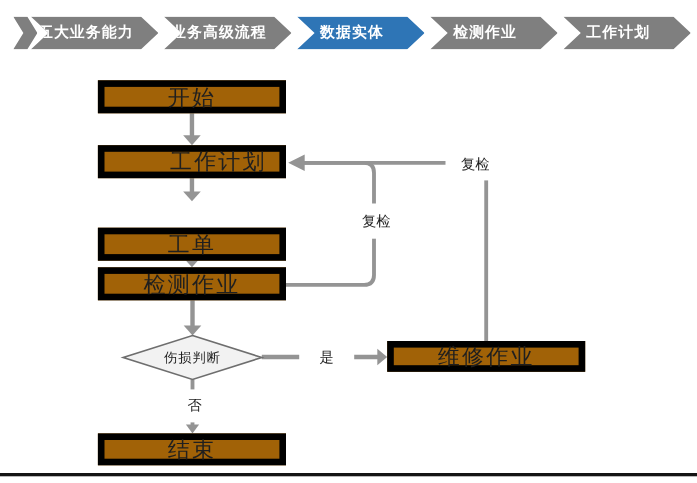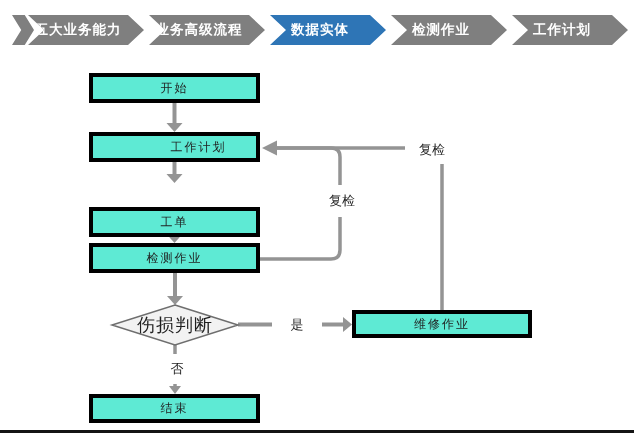--- a/index.html
+++ b/index.html
@@ -27,34 +27,34 @@
     font-size:13.5px;font-weight:bold;letter-spacing:1px;
     cursor:default;white-space:nowrap;
   }
   .chev.active{background:#2e75b6;}
 
   
   .stage{position:absolute;left:0;top:0;width:634px;height:439px;}
   svg.wires{position:absolute;left:0;top:0;z-index:1;}
   .node{
     position:absolute;z-index:2;box-sizing:border-box;
-    background:#5eead4;border:4px solid #000000;
+    background:#a16207;border:6px solid #000000;
     display:flex;align-items:center;justify-content:center;
-    font-size:12px;color:#1f1f1f;letter-spacing:2px;white-space:nowrap;
+    font-size:20px;color:#1f1f1f;letter-spacing:2px;white-space:nowrap;
   }
   .n-start {left:89px; top:73px;  width:171px;height:30px;}
   .n-plan  {left:89px; top:132px; width:171px;height:30px;padding-left:48px;}
   .n-order {left:89px; top:183px; width:171px;height:30px;margin-top:24px;}
   .n-inspect{left:89px;top:243px; width:171px;height:30px;}
   .n-end   {left:89px; top:394px; width:171px;height:29px;}
   .n-repair{left:352px;top:310px; width:180px;height:28px;}
   .diamond-label{
     position:absolute;z-index:2;left:113px;top:315px;width:124px;height:20px;
     display:flex;align-items:center;justify-content:center;
-    font-size:18px;color:#1f1f1f;letter-spacing:1px;white-space:nowrap;
+    font-size:12px;color:#1f1f1f;letter-spacing:1px;white-space:nowrap;
   }
   .edge-label{
     position:absolute;z-index:3;background:#ffffff;
     display:flex;align-items:center;justify-content:center;
     font-size:13px;color:#1f1f1f;white-space:nowrap;
   }
   .l-yes      {left:272px;top:313px;width:50px;height:23px;}
   .l-no       {left:159px;top:354px;width:36px;height:30px;}
   .l-recheck1 {left:318px;top:185px;width:48px;height:32px;}
   .l-recheck2 {left:405px;top:136px;width:54px;height:28px;}

